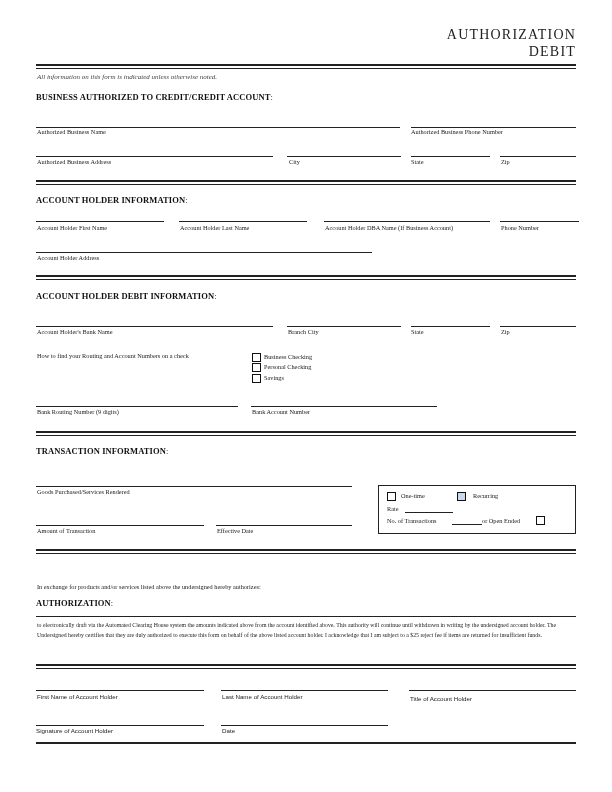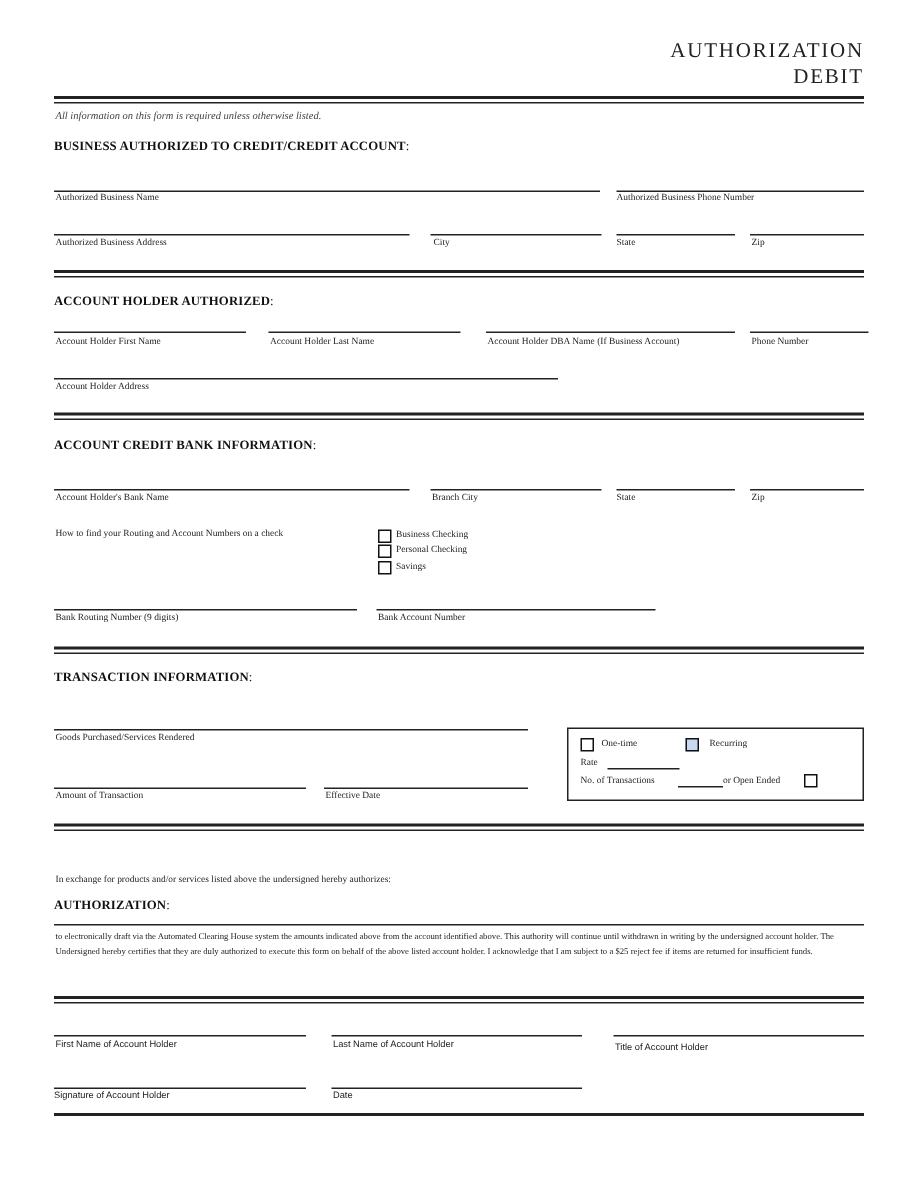--- a/index.html
+++ b/index.html
@@ -18,57 +18,57 @@
     .para { position: absolute; left: 37px; width: 540px; font-size: 5.8px; line-height: 10px; color: #222; }
     .tbox { position: absolute; left: 378px; top: 485px; width: 198px; height: 49px; border: 1px solid #222; box-sizing: border-box; }
     .thick { position: absolute; left: 36px; width: 540px; border-top: 2px solid #222; }
   </style>
 </head>
 <body>
 
 <div class="abs title" style="top:26px;">AUTHORIZATION</div>
 <div class="abs title" style="top:43px;">DEBIT</div>
 <div class="dbl" style="top:64px;"></div>
-<div class="abs note" style="top:73px;">All information on this form is required unless otherwise listed.</div>
+<div class="abs note" style="top:73px;">All information on this form is indicated unless otherwise noted.</div>
 
 <div class="abs sec" style="top:92px;"><span>BUSINESS AUTHORIZED TO CREDIT/CREDIT ACCOUNT</span><span class="colon">:</span></div>
 
 <div class="line" style="left:36px; width:364px; top:127px;"></div>
 <div class="lbl" style="left:37px; top:128px;">Authorized Business Name</div>
 <div class="line" style="left:411px; width:165px; top:127px;"></div>
 <div class="lbl" style="left:411px; top:128px;">Authorized Business Phone Number</div>
 
 <div class="line" style="left:36px; width:237px; top:156px;"></div>
 <div class="lbl" style="left:37px; top:158px;">Authorized Business Address</div>
 <div class="line" style="left:287px; width:114px; top:156px;"></div>
 <div class="lbl" style="left:289px; top:158px;">City</div>
 <div class="line" style="left:411px; width:79px; top:156px;"></div>
 <div class="lbl" style="left:411px; top:158px;">State</div>
 <div class="line" style="left:500px; width:76px; top:156px;"></div>
 <div class="lbl" style="left:501px; top:158px;">Zip</div>
 
 <div class="dbl" style="top:180px;"></div>
 
-<div class="abs sec" style="top:195px;"><span>ACCOUNT HOLDER AUTHORIZED</span><span class="colon">:</span></div>
+<div class="abs sec" style="top:195px;"><span>ACCOUNT HOLDER INFORMATION</span><span class="colon">:</span></div>
 
 <div class="line" style="left:36px; width:128px; top:221px;"></div>
 <div class="lbl" style="left:37px; top:224px;">Account Holder First Name</div>
 <div class="line" style="left:179px; width:128px; top:221px;"></div>
 <div class="lbl" style="left:180px; top:224px;">Account Holder Last Name</div>
 <div class="line" style="left:324px; width:166px; top:221px;"></div>
 <div class="lbl" style="left:325px; top:224px;">Account Holder DBA Name (If Business Account)</div>
 <div class="line" style="left:500px; width:79px; top:221px;"></div>
 <div class="lbl" style="left:501px; top:224px;">Phone Number</div>
 
 <div class="line" style="left:36px; width:336px; top:252px;"></div>
 <div class="lbl" style="left:37px; top:254px;">Account Holder Address</div>
 
 <div class="dbl" style="top:275px; height:5px; border-top-width:2px;"></div>
 
-<div class="abs sec" style="top:291px;"><span>ACCOUNT CREDIT BANK INFORMATION</span><span class="colon">:</span></div>
+<div class="abs sec" style="top:291px;"><span>ACCOUNT HOLDER DEBIT INFORMATION</span><span class="colon">:</span></div>
 
 <div class="line" style="left:36px; width:237px; top:326px;"></div>
 <div class="lbl" style="left:37px; top:328px;">Account Holder's Bank Name</div>
 <div class="line" style="left:287px; width:114px; top:326px;"></div>
 <div class="lbl" style="left:288px; top:328px;">Branch City</div>
 <div class="line" style="left:411px; width:79px; top:326px;"></div>
 <div class="lbl" style="left:411px; top:328px;">State</div>
 <div class="line" style="left:500px; width:76px; top:326px;"></div>
 <div class="lbl" style="left:501px; top:328px;">Zip</div>
 

